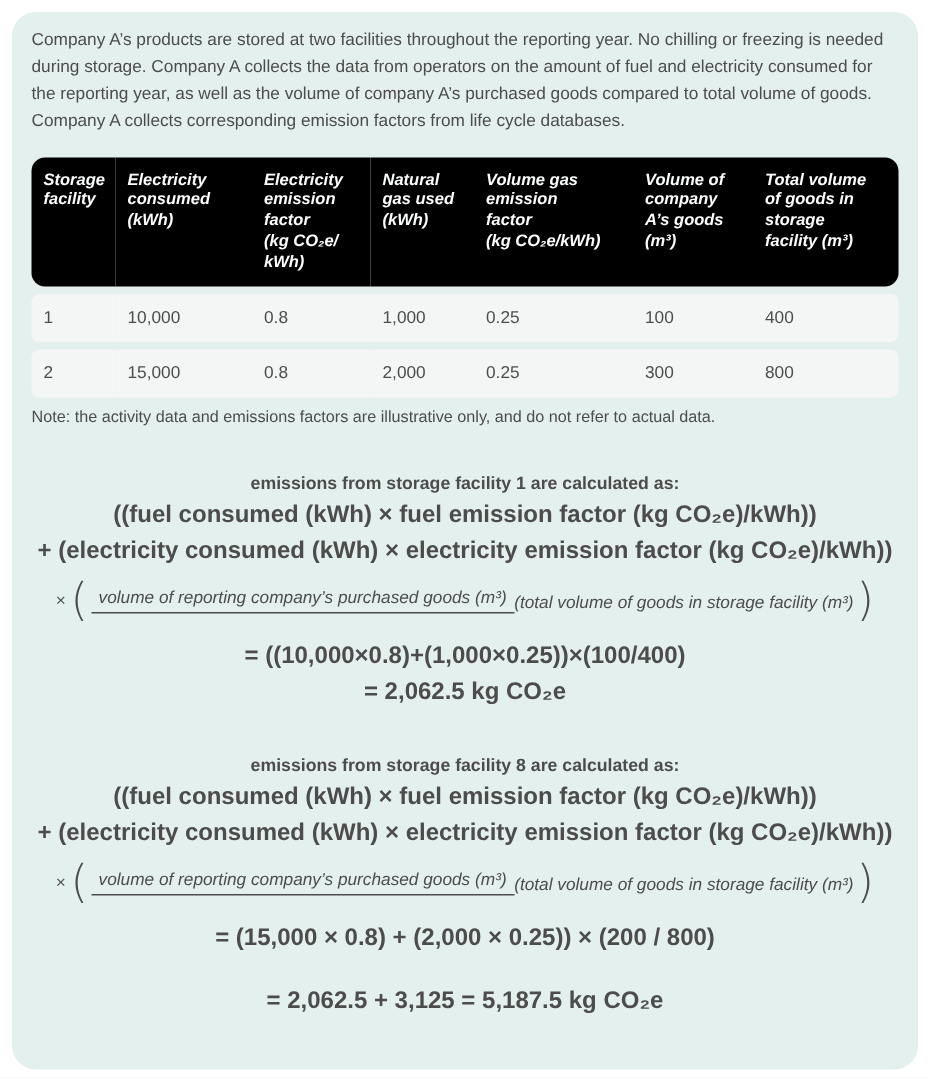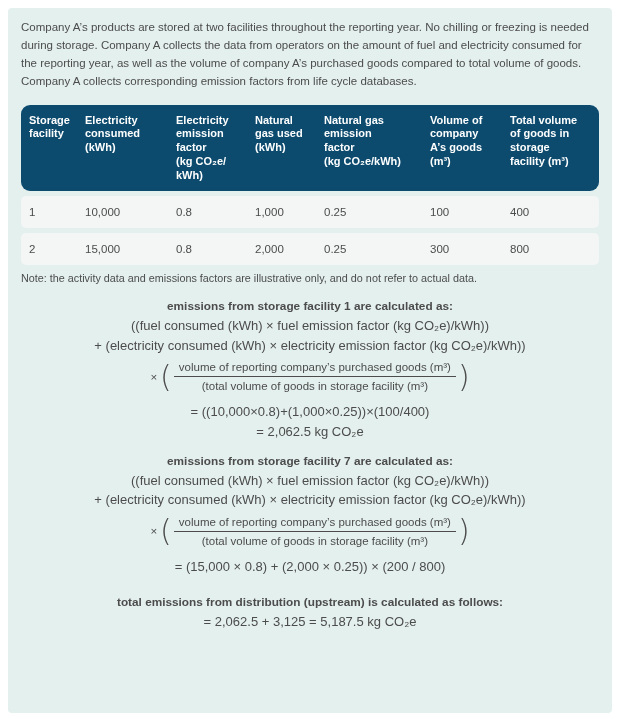--- a/index.html
+++ b/index.html
@@ -8,42 +8,43 @@
     background: #ffffff;
     font-family: "Liberation Sans", "DejaVu Sans", sans-serif;
     color: #4c4c4c;
     overflow: hidden;
   }
   .card {
     position: absolute;
     left: 8px; top: 8px;
     width: 604px; height: 705px;
     background: #e4f0ee;
-    border-radius: 4px;
+    border-radius: 16px;
     padding: 10px 13px 8px 13px;
     overflow: hidden;
   }
   .para {
     font-size: 11.5px;
     line-height: 1.58;
     margin-bottom: 9px;
   }
   .table-intro { margin-bottom: 10px; }
 
   table.fac-table {
     width: 100%;
     border-collapse: separate;
     border-spacing: 0 5px;
     table-layout: fixed;
     margin-top: 2px;
   }
   .fac-table th {
-    background: #0c4a6e;
+    background: #000000;
     color: #fdfefe;
     font-weight: bold;
+    font-style: italic;
     font-size: 11px;
     line-height: 1.25;
     text-align: left;
     vertical-align: top;
     padding: 9px 4px 9px 8px;
     white-space: pre-line;
     margin-top: 16px;
   }
   .fac-table th:first-child { border-radius: 9px 0 0 9px; }
   .fac-table th:last-child  { border-radius: 0 9px 9px 0; }
@@ -59,49 +60,51 @@
   .c0 { width: 56px; } .c1 { width: 91px; } .c2 { width: 79px; }
   .c3 { width: 69px; } .c4 { width: 106px; } .c5 { width: 80px; }
   .c6 { width: 97px; }
 
   .note {
     font-size: 10.8px;
     margin-top: 1px;
     line-height: 1.4;
   }
 
-  .calc { text-align: center; margin-top: 12px; }
+  .calc { text-align: center; margin-top: 28px; }
   .calc-heading {
     font-weight: bold;
     font-size: 11.8px;
     line-height: 1.5;
   }
   .calc-line {
-    font-size: 13px;
+    font-size: 16px;
     line-height: 1.5;
+    font-weight: bold;
   }
   .frac-row {
     display: flex;
     align-items: center;
     justify-content: center;
     margin: 6px 0 4px 0;
   }
   .times-sign { font-size: 11.5px; margin-right: 3px; }
   .big-paren {
     font-size: 30px;
     font-weight: 200;
     line-height: 1;
     color: #4c4c4c;
     font-family: "DejaVu Sans", sans-serif;
   }
   .frac {
     display: inline-flex;
-    flex-direction: column;
+    flex-direction: row;
     font-size: 11.5px;
     margin: 0 2px;
+    font-style: italic;
   }
   .frac .num {
     border-bottom: 1px solid #4c4c4c;
     padding: 0 5px 3px 5px;
   }
   .frac .den { padding-top: 3px; }
   .result-gap { margin-top: 10px; }
   .total-block { margin-top: 18px; }
 </style>
 </head>
@@ -129,21 +132,21 @@
 consumed
 (kWh)</th>
         <th>Electricity
 emission
 factor
 (kg CO₂e/
 kWh)</th>
         <th>Natural
 gas used
 (kWh)</th>
-        <th>Natural gas
+        <th>Volume gas
 emission
 factor
 (kg CO₂e/kWh)</th>
         <th>Volume of
 company
 A’s goods
 (m³)</th>
         <th>Total volume
 of goods in
 storage
@@ -185,33 +188,32 @@
         <span class="num">volume of reporting company’s purchased goods (m³)</span>
         <span class="den">(total volume of goods in storage facility (m³)</span>
       </span>
       <span class="big-paren">)</span>
     </div>
     <div class="calc-line result-gap">= ((10,000×0.8)+(1,000×0.25))×(100/400)</div>
     <div class="calc-line">= 2,062.5 kg CO₂e</div>
   </div>
 
   <div class="calc">
-    <div class="calc-heading">emissions from storage facility 7 are calculated as:</div>
+    <div class="calc-heading">emissions from storage facility 8 are calculated as:</div>
     <div class="calc-line">((fuel consumed (kWh) × fuel emission factor (kg CO₂e)/kWh))</div>
     <div class="calc-line">+ (electricity consumed (kWh) × electricity emission factor (kg CO₂e)/kWh))</div>
     <div class="frac-row">
       <span class="times-sign">×</span>
       <span class="big-paren">(</span>
       <span class="frac">
         <span class="num">volume of reporting company’s purchased goods (m³)</span>
         <span class="den">(total volume of goods in storage facility (m³)</span>
       </span>
       <span class="big-paren">)</span>
     </div>
     <div class="calc-line result-gap">= (15,000 × 0.8) + (2,000 × 0.25)) × (200 / 800)</div>
   </div>
 
   <div class="calc total-block">
-    <div class="calc-heading">total emissions from distribution (upstream) is calculated as follows:</div>
     <div class="calc-line">= 2,062.5 + 3,125 = 5,187.5 kg CO₂e</div>
   </div>
 
 </div>
 
 </body></html>

